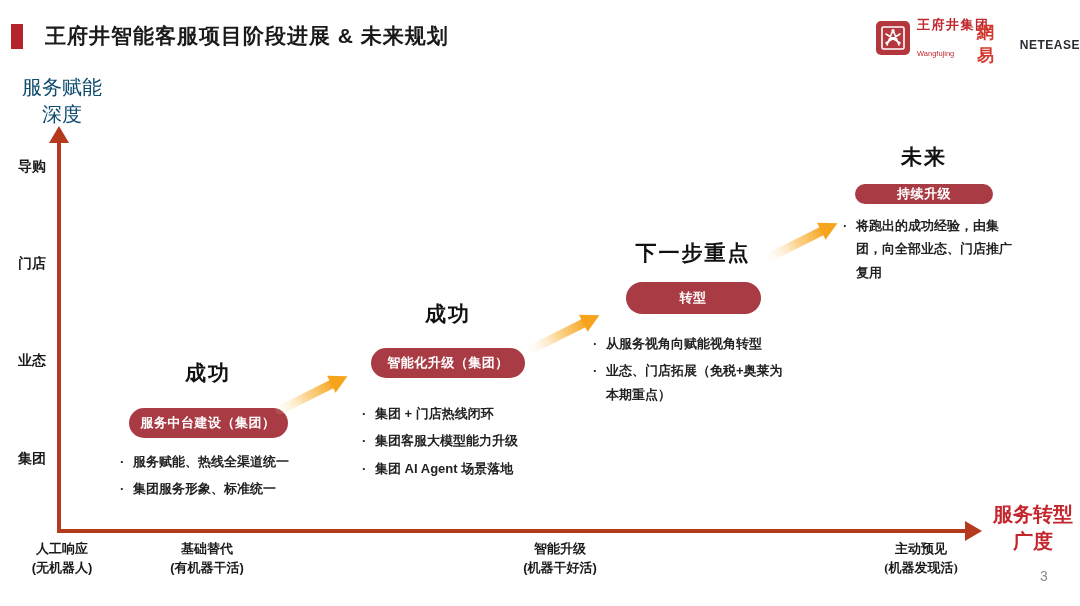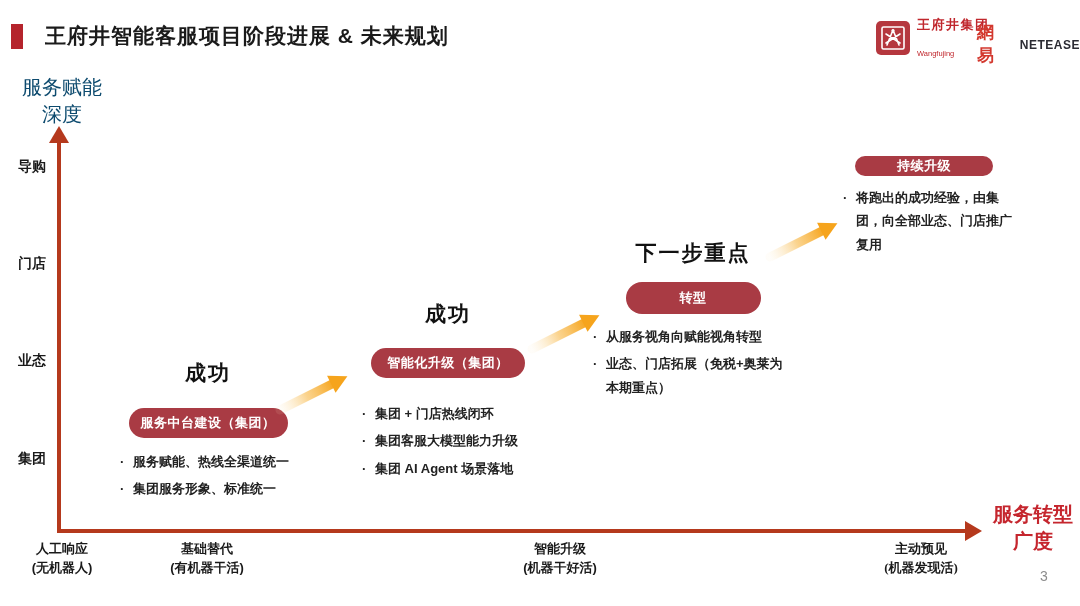--- a/index.html
+++ b/index.html
@@ -52,21 +52,21 @@
   .stage.s1 .pill-row { margin-top:21px; }
   .stage.s1 ul { margin-top:12px; }
 
   .stage.s2 { left:352px; top:300px; width:192px; }
   .stage.s2 .pill-row { margin-top:20px; }
   .stage.s2 ul { margin-top:24px; }
   .stage.s2 .stage-pill { padding:6px 16px; }
 
   .stage.s3 { left:592px; top:239px; width:202px; }
   .stage.s3 .pill-row { margin-top:15px; }
-  .stage.s3 ul { margin-top:11px; padding-left:0; }
+  .stage.s3 ul { margin-top:18px; padding-left:0; }
   .stage.s3 .stage-pill { padding:7px 54px; }
 
   .stage.s4 { left:836px; top:143px; width:176px; }
   .stage.s4 .pill-row { margin-top:13px; }
   .stage.s4 ul { margin-top:10px; padding-left:6px; }
   .stage.s4 .stage-pill { padding:1px 42px; }
 
   
   .arrow { position:absolute; overflow:visible; }
   .arrow.a1 { left:274px; top:363px; }
@@ -157,20 +157,21 @@
   <div class="stage s3">
     <div class="stage-label">下一步重点</div>
     <div class="pill-row"><span class="stage-pill">转型</span></div>
     <ul>
       <li>从服务视角向赋能视角转型</li>
       <li>业态、门店拓展（免税+奥莱为本期重点）</li>
     </ul>
   </div>
 
   <div class="stage s4">
+    <div class="stage-label">未来</div>
     <div class="pill-row"><span class="stage-pill">持续升级</span></div>
     <ul>
       <li>将跑出的成功经验，由集团，向全部业态、门店推广复用</li>
     </ul>
   </div>
 
   <svg class="arrow a1" width="100" height="60">
     <defs>
       <linearGradient id="ag1" gradientUnits="userSpaceOnUse" x1="6" y1="47" x2="60" y2="20">
         <stop offset="0" stop-color="#FCE9C4" stop-opacity="0.1"></stop>

